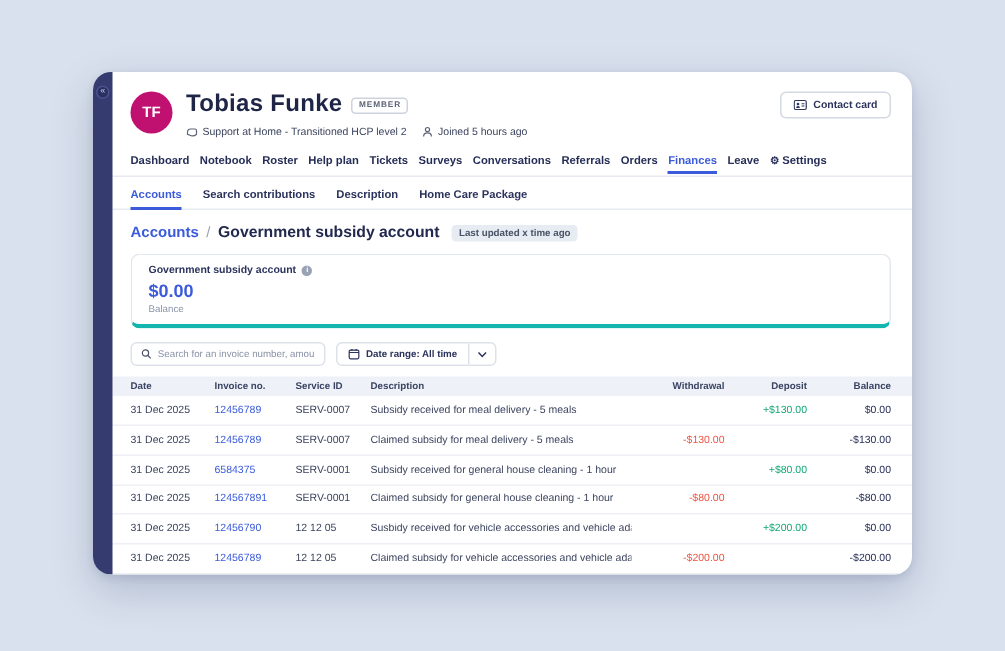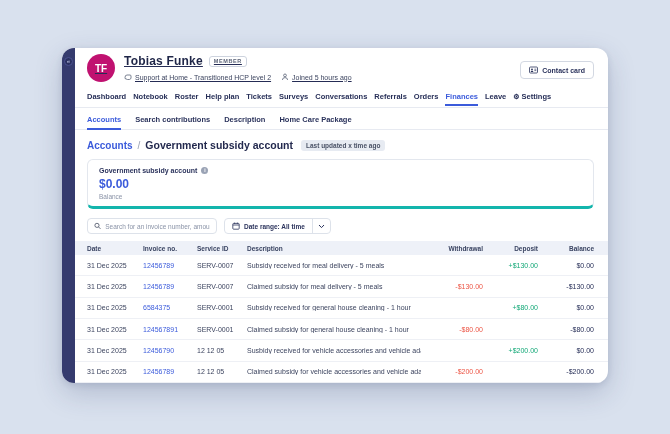--- a/index.html
+++ b/index.html
@@ -19,29 +19,29 @@
   }
   .rail { width:13px; background:#353b6e; flex:0 0 13px; position:relative; }
   .rail-toggle {
     position:absolute; top:9px; left:2px; width:9px; height:9px;
     background:#2a3060; border:1px solid #4b5290; border-radius:50%;
     color:#cdd3f0; font-size:6px; line-height:7px; text-align:center; cursor:pointer;
   }
   .content { flex:1; display:flex; flex-direction:column; min-width:0; }
 
   
-  .profile { display:flex; align-items:flex-start; padding:6px 14px 6px 12px; position:relative;text-decoration:underline; }
+  .profile { display:flex; align-items:flex-start; padding:13px 14px 6px 12px; position:relative; }
   .avatar {
     width:28px; height:28px; border-radius:50%; background:#c01170;
     color:#fff; font-size:10px; font-weight:bold;
     display:flex; align-items:center; justify-content:center; flex:0 0 28px;
   }
   .profile-main { margin-left:9px; flex:1; }
   .name-row { display:flex; align-items:center; gap:6px; }
-  .client-name { font-size:12px; font-weight:bold; color:#1e2547; letter-spacing:.2px; }
+  .client-name { font-size:16px; font-weight:bold; color:#1e2547; letter-spacing:.2px; }
   .member-badge {
     font-size:5.5px; font-weight:bold; letter-spacing:.6px; color:#5c6478;
     border:1px solid #cdd3de; border-radius:3px; padding:1.5px 4px; background:#fff;
   }
   .meta-row { display:flex; align-items:center; gap:10px; margin-top:5px; font-size:7px; color:#3c445f; }
   .meta-item { display:flex; align-items:center; gap:3px; }
   .contact-btn {
     position:absolute; right:14px; top:13px;
     display:flex; align-items:center; gap:4px;
     border:1px solid #d3d8e2; border-radius:4px; background:#fff;

